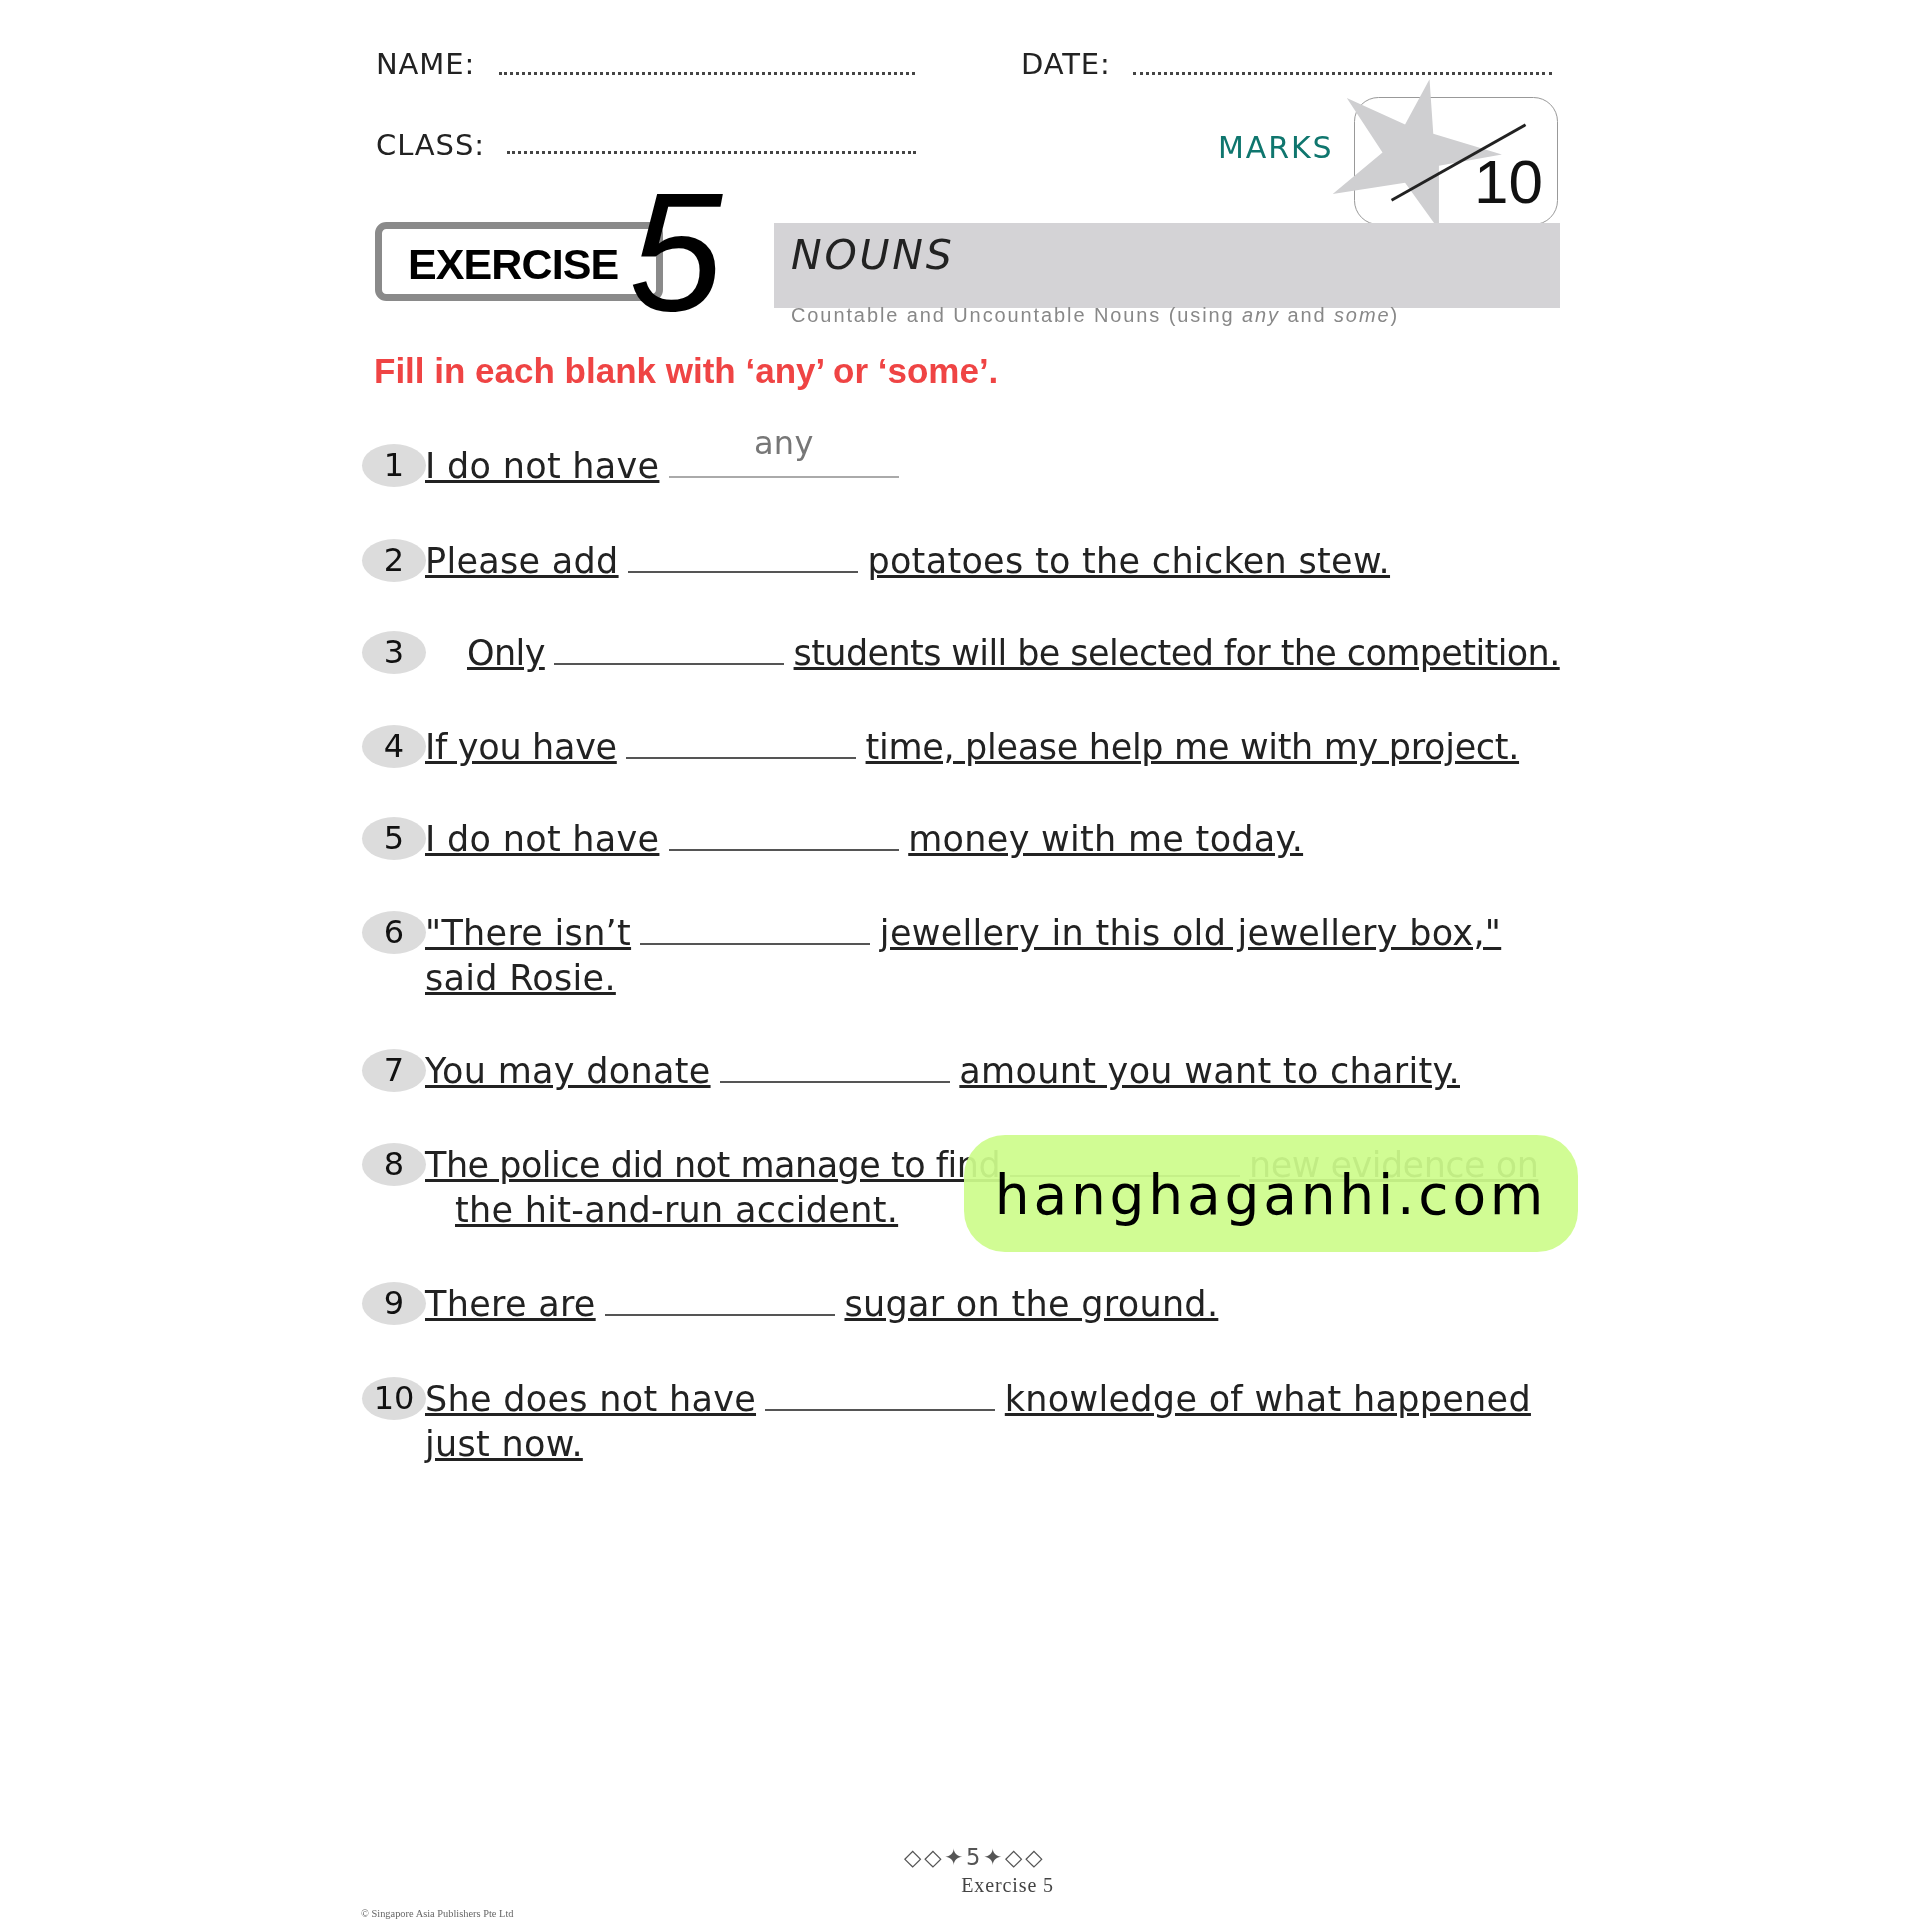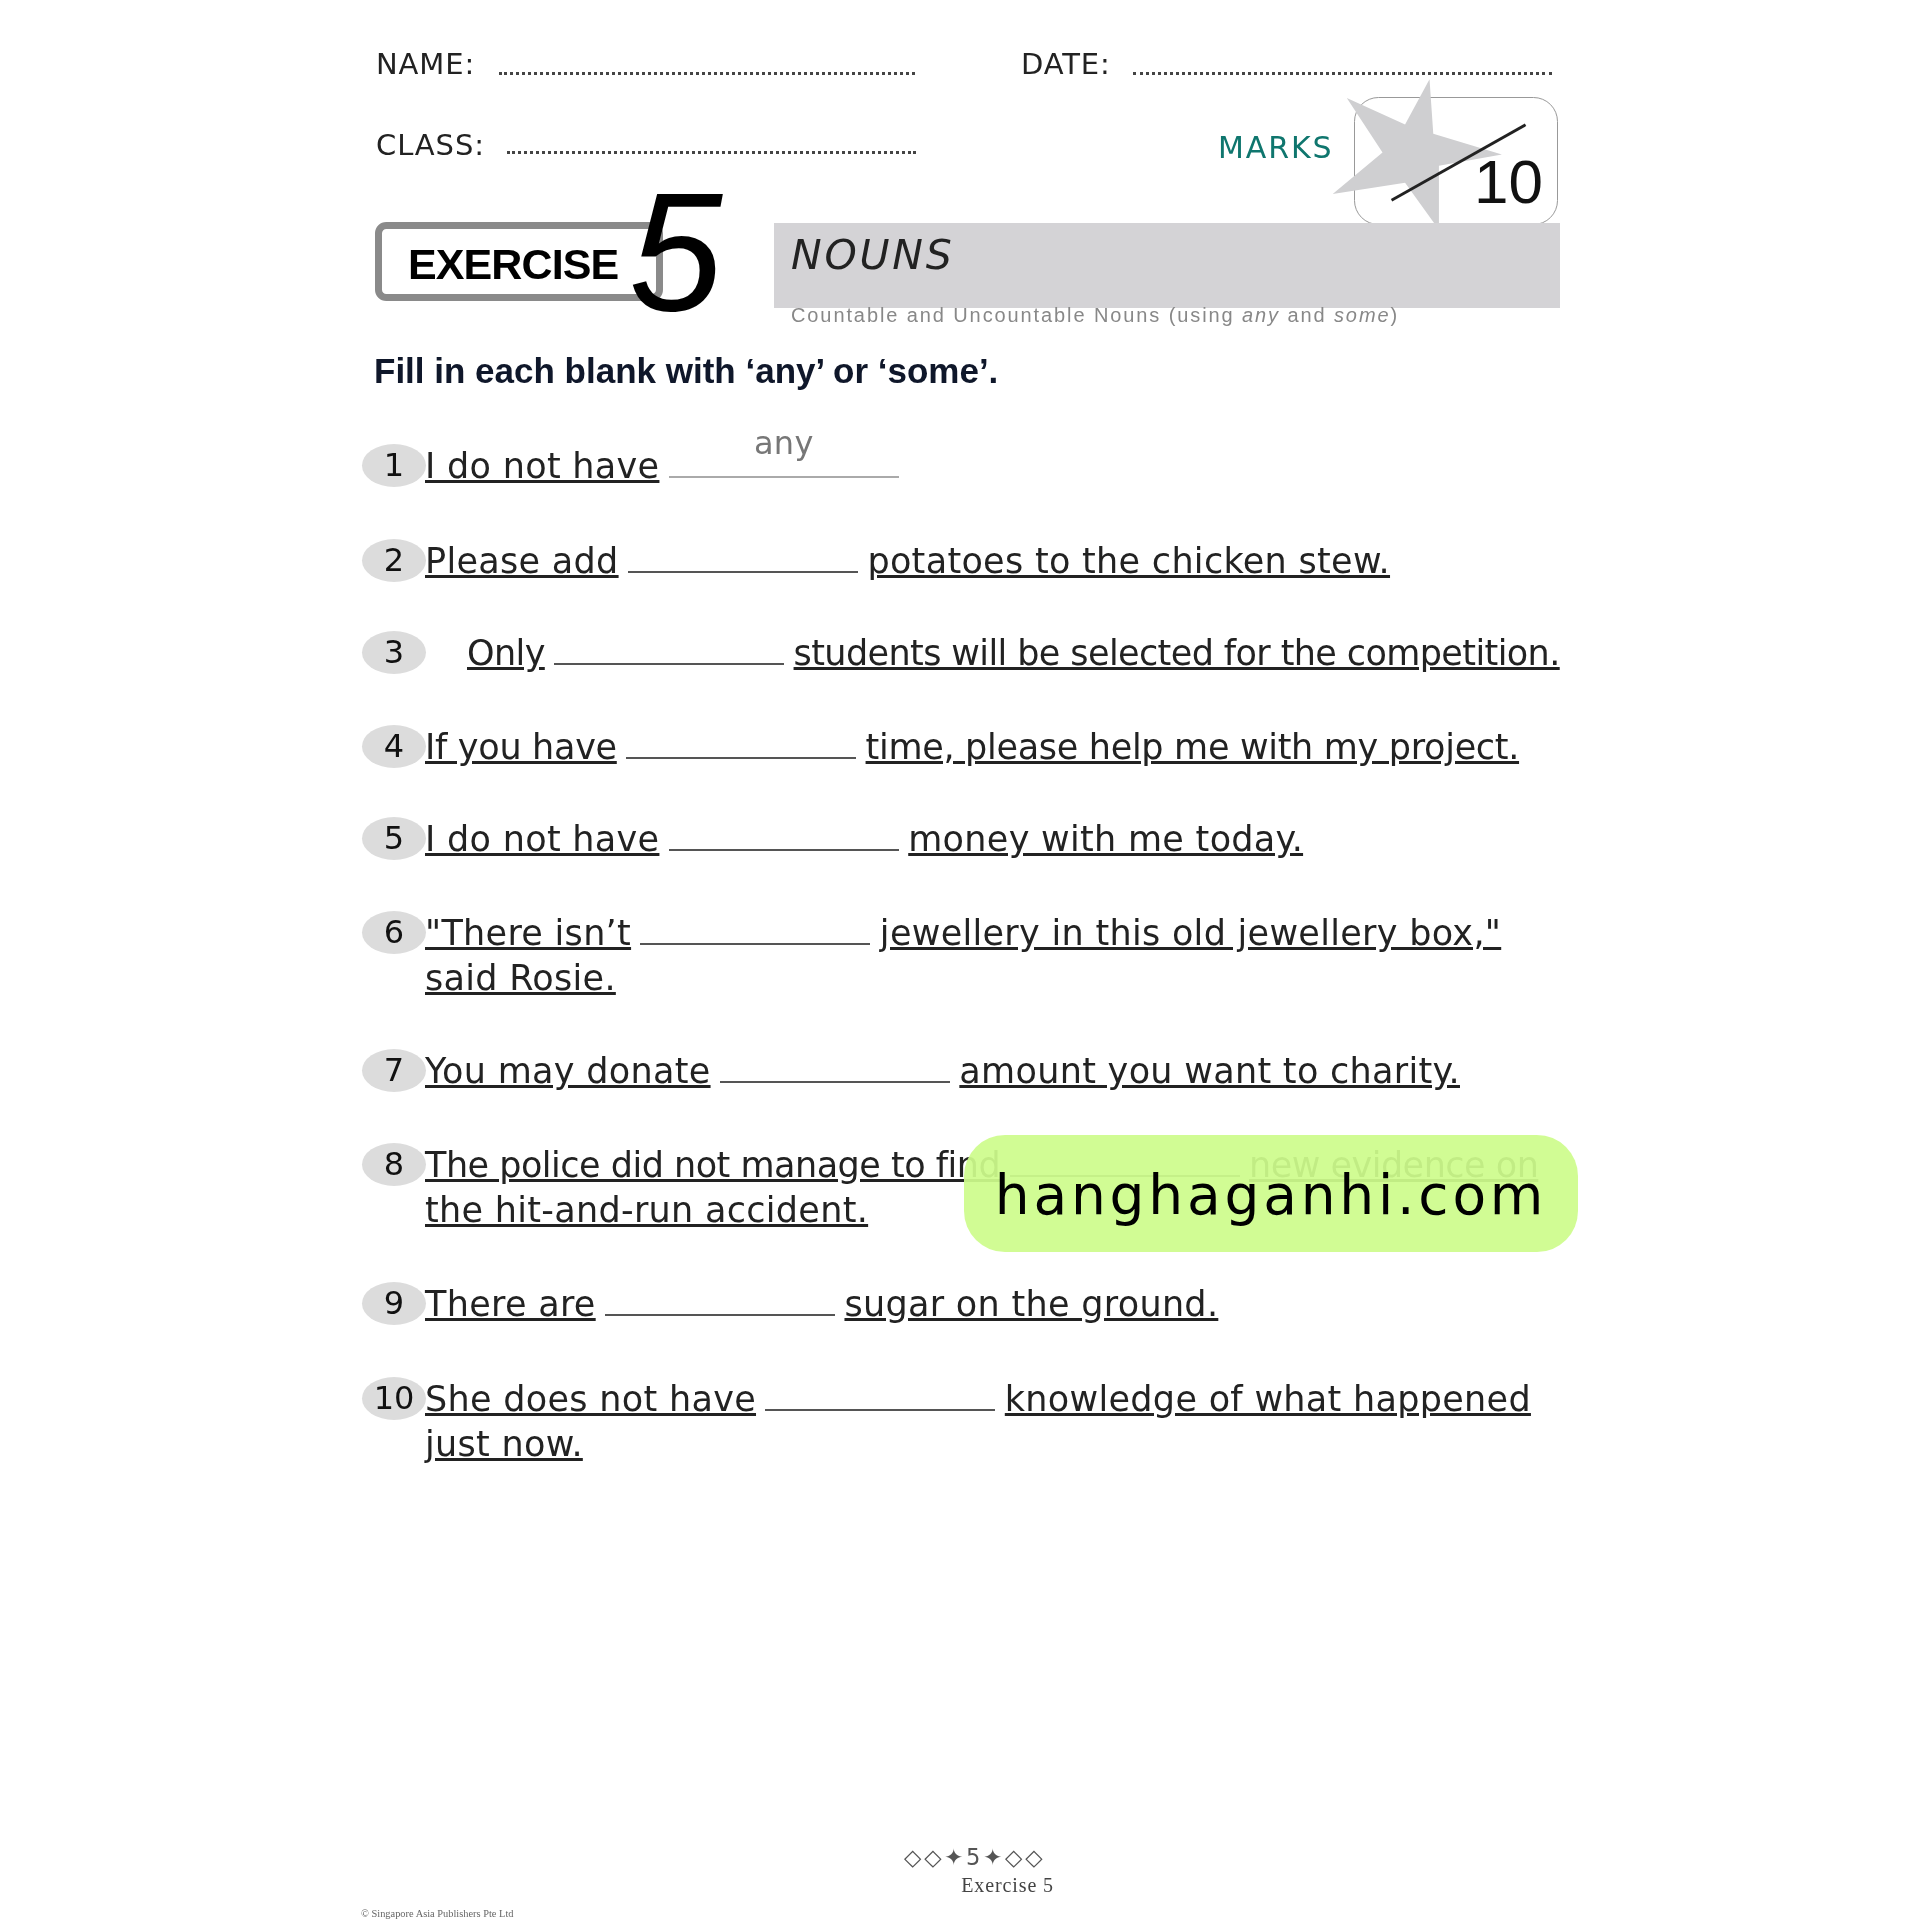--- a/index.html
+++ b/index.html
@@ -12,21 +12,21 @@
   .star { left:1328px; top:79px; width:188px; height:151px; }
   .marks-total { left:1474px; top:146px; font-family:"Liberation Sans", sans-serif; font-size:62px; color:#111; }
   .marks-label { left:1218px; top:130px; font-size:30px; letter-spacing:1.9px; color:#0f766e; }
   .ex-box { left:375px; top:222px; width:288px; height:79px; border:7.5px solid #8a8a8a; border-radius:11.3px; background:#fff; box-sizing:border-box; }
   .ex-label { left:408px; top:240px; font-family:"Liberation Sans", sans-serif; font-weight:bold; font-size:43px; color:#000; letter-spacing:-0.9px; }
   .ex-num { left:629px; top:168px; font-family:"Liberation Sans", sans-serif; font-size:168px; font-style:italic; color:#000; line-height:1; }
   .banner { left:774px; top:223px; width:786px; height:85px; background:#d4d3d6; }
   .banner-title { left:791px; top:231px; font-family:"DejaVu Sans", sans-serif; font-style:italic; font-size:41px; letter-spacing:2.8px; color:#222; }
   .banner-sub { left:791px; top:280px; font-family:Liberation Sans, sans-serif; font-size:20px; letter-spacing:1.9px; color:#888;margin-top:24px; }
   .banner-sub i { font-style:italic; }
-  .instruction { left:374px; top:351px; font-family:"Liberation Sans", sans-serif; font-weight:bold; font-size:35px; color:#0f172a; }
+  .instruction { left:374px; top:351px; font-family:"Liberation Sans", sans-serif; font-weight:bold; font-size:35px; color:#ef4444; }
   .q { position:absolute; left:362px; width:1205px; }
   .badge { position:absolute; left:0; width:64px; height:43px; border-radius:50%; background:#dcdcdc;
            font-family:"DejaVu Sans", sans-serif; font-size:32px; color:#111; text-align:center; line-height:43px; }
   .qline { position:absolute; left:63px; font-family:"DejaVu Sans", sans-serif; font-size:35px; color:#222; white-space:nowrap; letter-spacing:0.3px;text-decoration:underline; }
   .blank { display:inline-block; width:230px; border-bottom:2.8px solid #555; height:26px; vertical-align:baseline; margin:0 9.4px; position:relative; }
   .blank.light { border-bottom-color:#aaa; }
   .answer { position:absolute; left:0; width:100%; text-align:center; top:-26px; color:#777; font-size:32px; }
   .watermark { left:964px; top:1135px; width:614px; height:117px; border-radius:41px; background:rgba(205,252,140,0.93);
                display:flex; align-items:center; justify-content:center; }
   .watermark span { font-family:"DejaVu Sans", sans-serif; font-size:55px; letter-spacing:3.8px; color:#000; margin-top:3.8px; }
@@ -98,21 +98,21 @@
 </div>
 
 <div class="q" style="top:1049px;">
   <div class="badge">7</div>
   <div class="qline" style="top:1.9px;"><span>You may donate</span><span class="blank"></span><span>amount you want to charity.</span></div>
 </div>
 
 <div class="q" style="top:1143px;">
   <div class="badge">8</div>
   <div class="qline" style="top:1.9px;letter-spacing:-0.5px;"><span>The police did not manage to find</span><span class="blank"></span><span>new evidence on</span></div>
-  <div class="qline" style="top:47px;">the hit-and-run accident.</div>
+  <div class="qline" style="top:47px;margin-left:30px;">the hit-and-run accident.</div>
 </div>
 
 <div class="q" style="top:1282px;">
   <div class="badge">9</div>
   <div class="qline" style="top:1.9px;"><span>There are</span><span class="blank"></span><span>sugar on the ground.</span></div>
 </div>
 
 <div class="q" style="top:1377px;">
   <div class="badge">10</div>
   <div class="qline" style="top:1.9px;"><span>She does not have</span><span class="blank"></span><span>knowledge of what happened</span></div>

